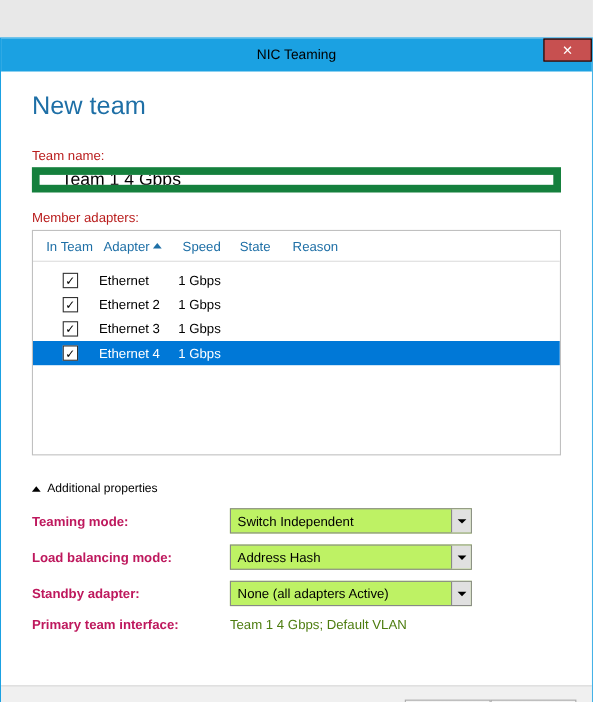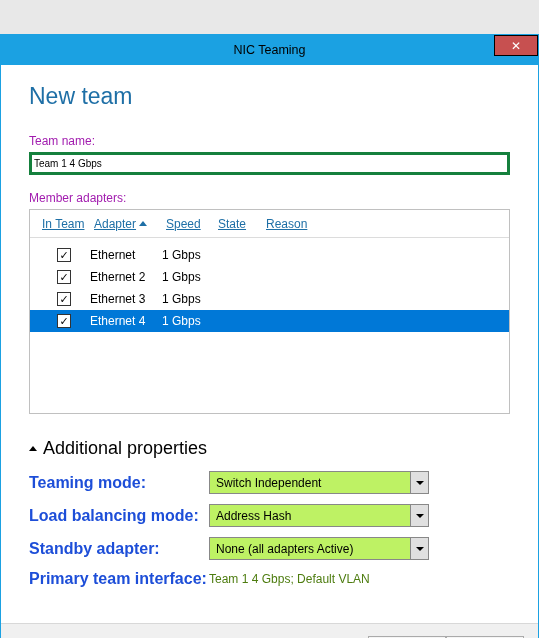--- a/index.html
+++ b/index.html
@@ -27,25 +27,25 @@
     display: flex; align-items: center; justify-content: center;
     color: #fff; font-size: 12px; cursor: pointer;
   }
   .content {
     flex: 1;
     padding: 12px 28px 10px 28px;
     background: #fff;
     display: flex; flex-direction: column;
   }
   .page-title { color: #1e6fa6; font-size: 23px; font-weight: 400; margin: 6px 0 24px 0; }
-  .field-label { font-size: 12px; color: #a21caf; margin-bottom: 4px; }
+  .field-label { font-size: 12px; color: #b91c1c; margin-bottom: 4px; }
   .text-input {
     width: 100%; height: 23px;
-    border: 3px solid #15803d;
-    padding: 2px 2px; font-size: 10px;
+    border: 7px solid #15803d;
+    padding: 2px 20px; font-size: 16px;
     outline: none;
   }
   .section-gap { height: 16px; }
   .grid-container {
     border: 1px solid #c0c0c0;
     height: 205px;
     display: flex; flex-direction: column;
     overflow: hidden;
   }
   .grid-header {
@@ -54,21 +54,21 @@
     height: 28px;
     align-items: center;
     background: #fff;
     font-size: 12px;
     color: #1e6fa6;
     padding-left: 8px;
   }
   .grid-header > div {
     padding: 0 4px;
     cursor: pointer;
-    display: flex; align-items: center; gap: 3px; text-decoration: underline;
+    display: flex; align-items: center; gap: 3px;
   }
   .col-team { width: 52px; }
   .col-adapter { width: 72px; }
   .col-speed { width: 52px; }
   .col-state { width: 48px; }
   .col-reason { width: 60px; }
   .sort-ind {
     width: 0; height: 0;
     border-left: 4px solid transparent;
     border-right: 4px solid transparent;
@@ -89,36 +89,36 @@
     border: 1px solid #333;
     background: #fff;
     display: flex; align-items: center; justify-content: center;
     font-size: 11px; color: #000;
   }
   .grid-row.selected .checkbox { border-color: #333; }
   .props {
     margin-top: 24px;
   }
   .props-header {
-    font-size: 18px; color: #000;
+    font-size: 11px; color: #000;
     display: flex; align-items: center; gap: 6px;
     cursor: pointer;
     margin-bottom: 12px;
   }
   .chevron {
     width: 0; height: 0;
     border-left: 4px solid transparent;
     border-right: 4px solid transparent;
     border-bottom: 5px solid #000;
   }
   .prop-row {
     display: flex; align-items: center;
     margin-bottom: 10px;
   }
-  .prop-label { width: 180px; font-size: 16px; font-weight: 600; color: #1d4ed8; }
+  .prop-label { width: 180px; font-size: 12px; font-weight: 600; color: #be185d; }
   .dropdown {
     width: 220px; height: 23px;
     border: 1px solid #888;
     background: #bef264;
     display: flex; align-items: center;
     position: relative;
     font-size: 12px;
     padding: 0 20px 0 6px;
     cursor: pointer;
   }

